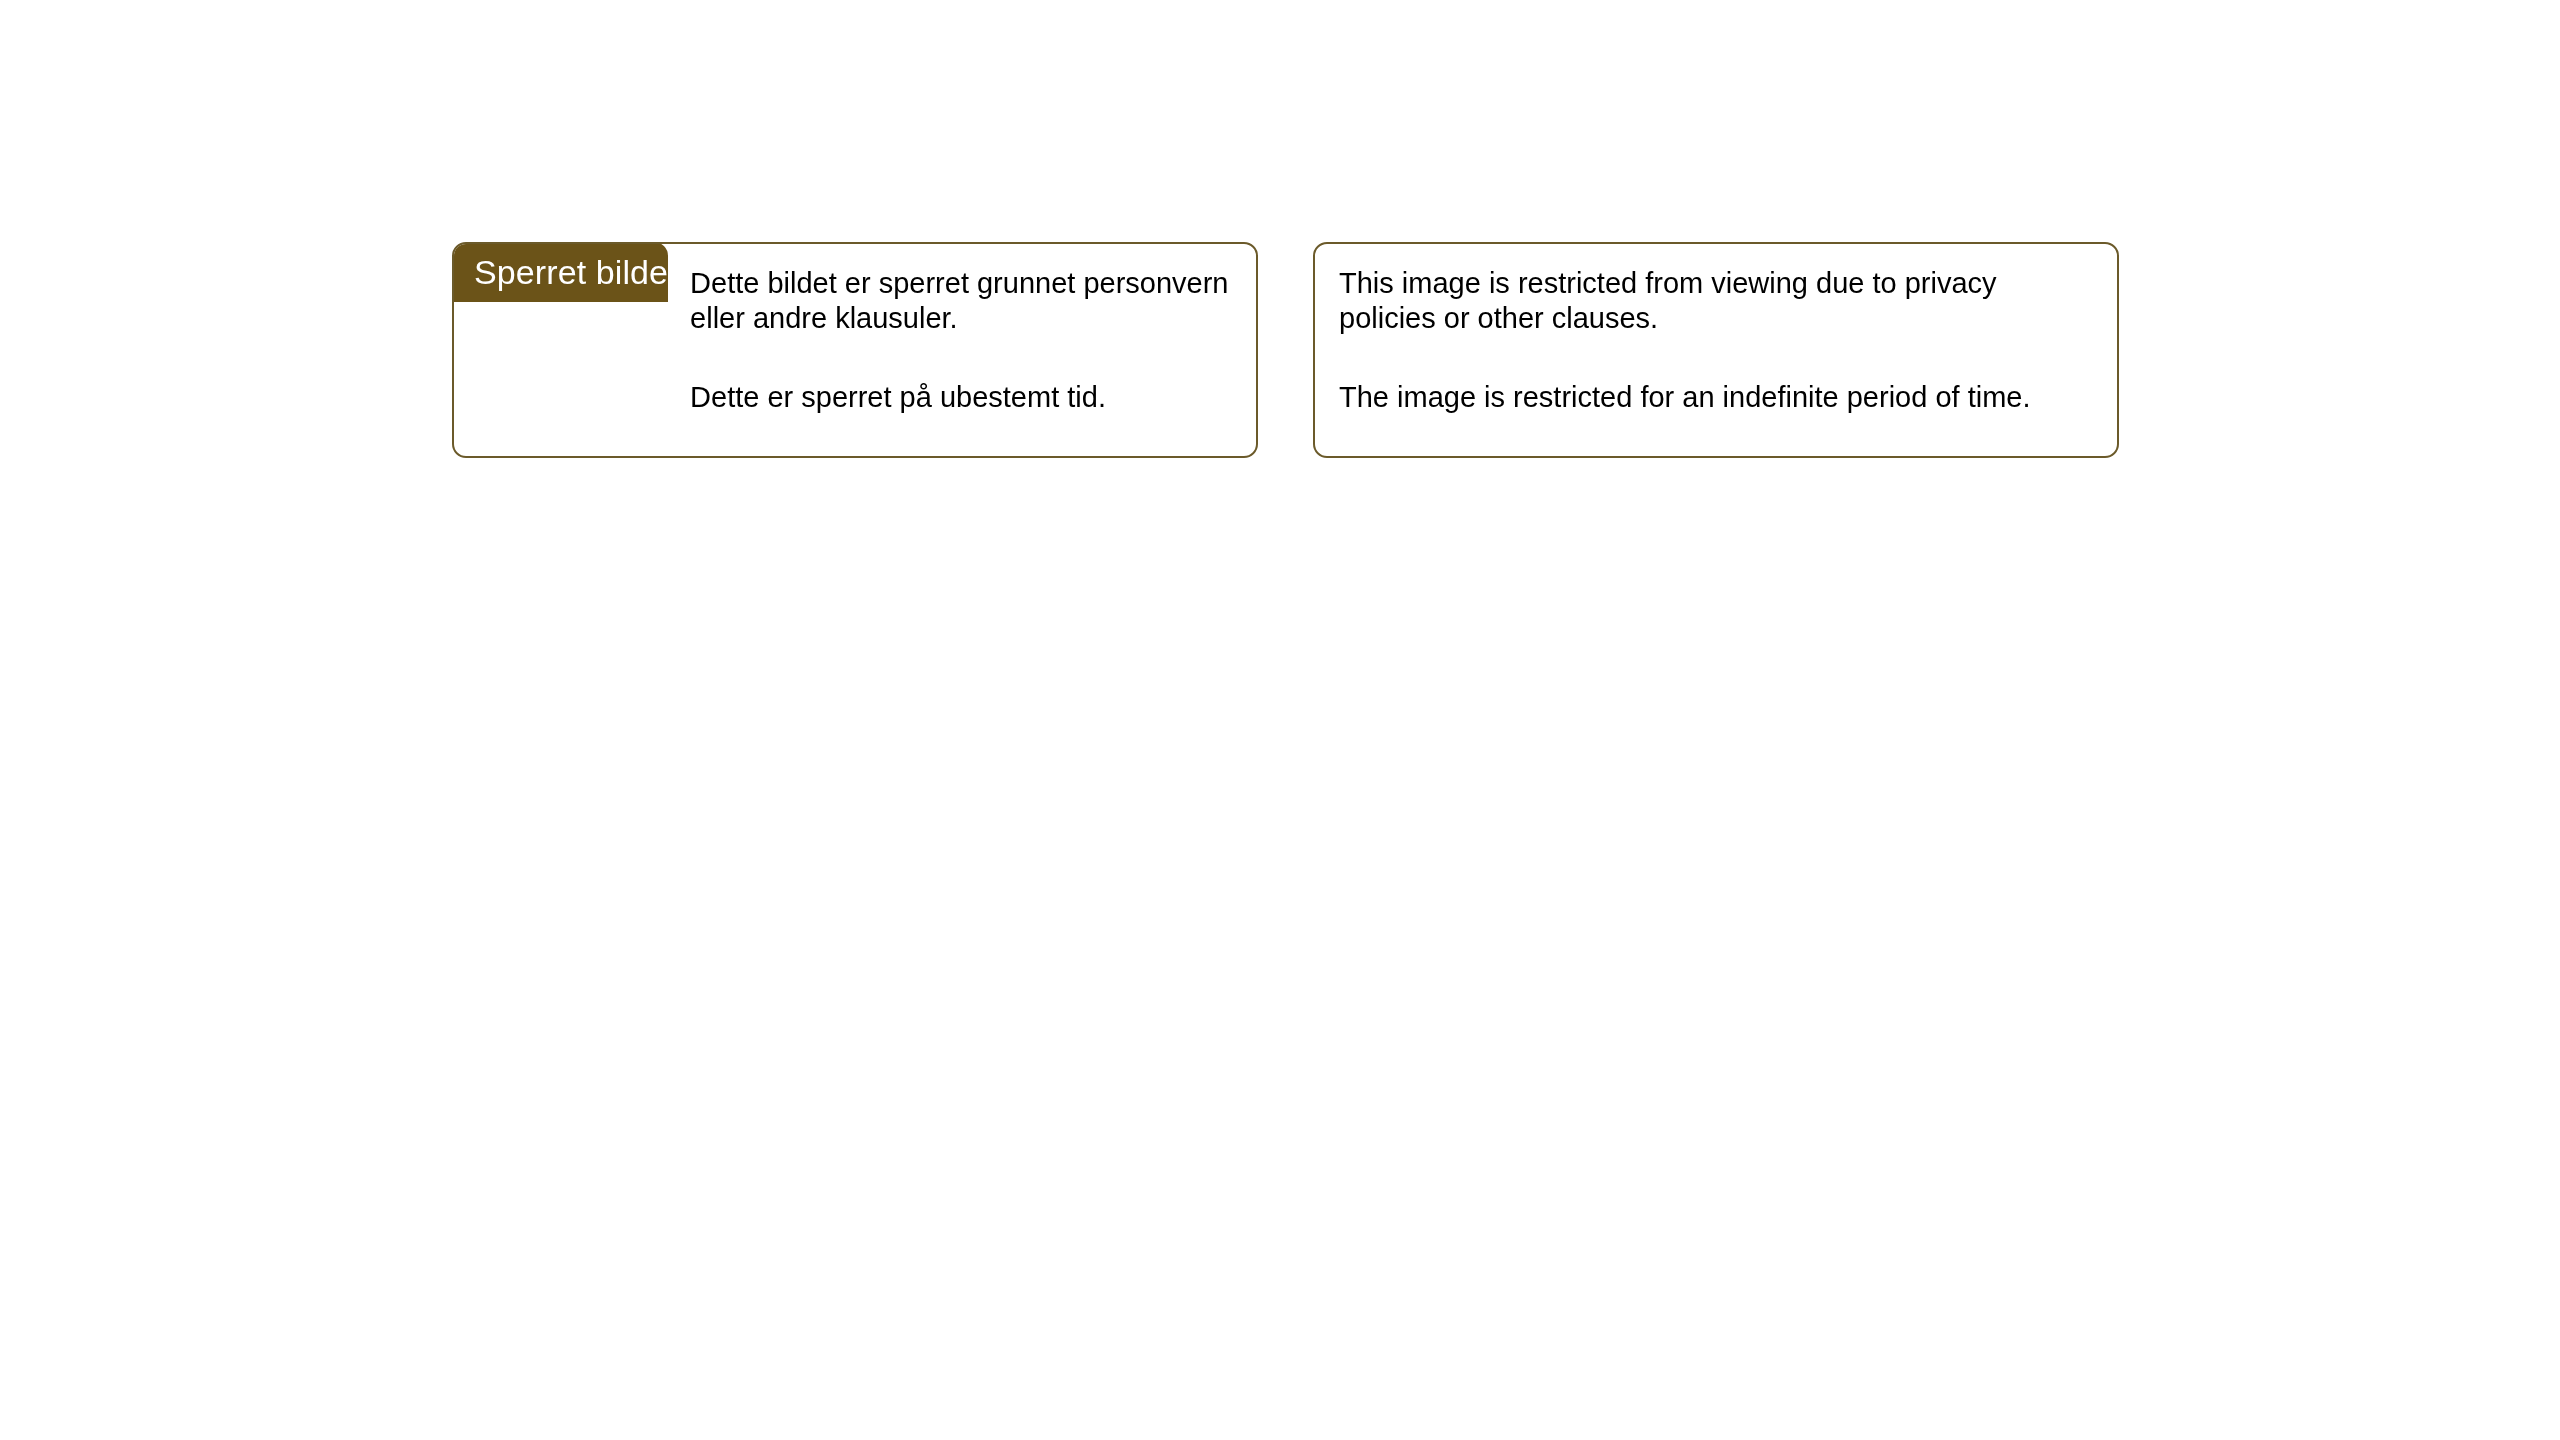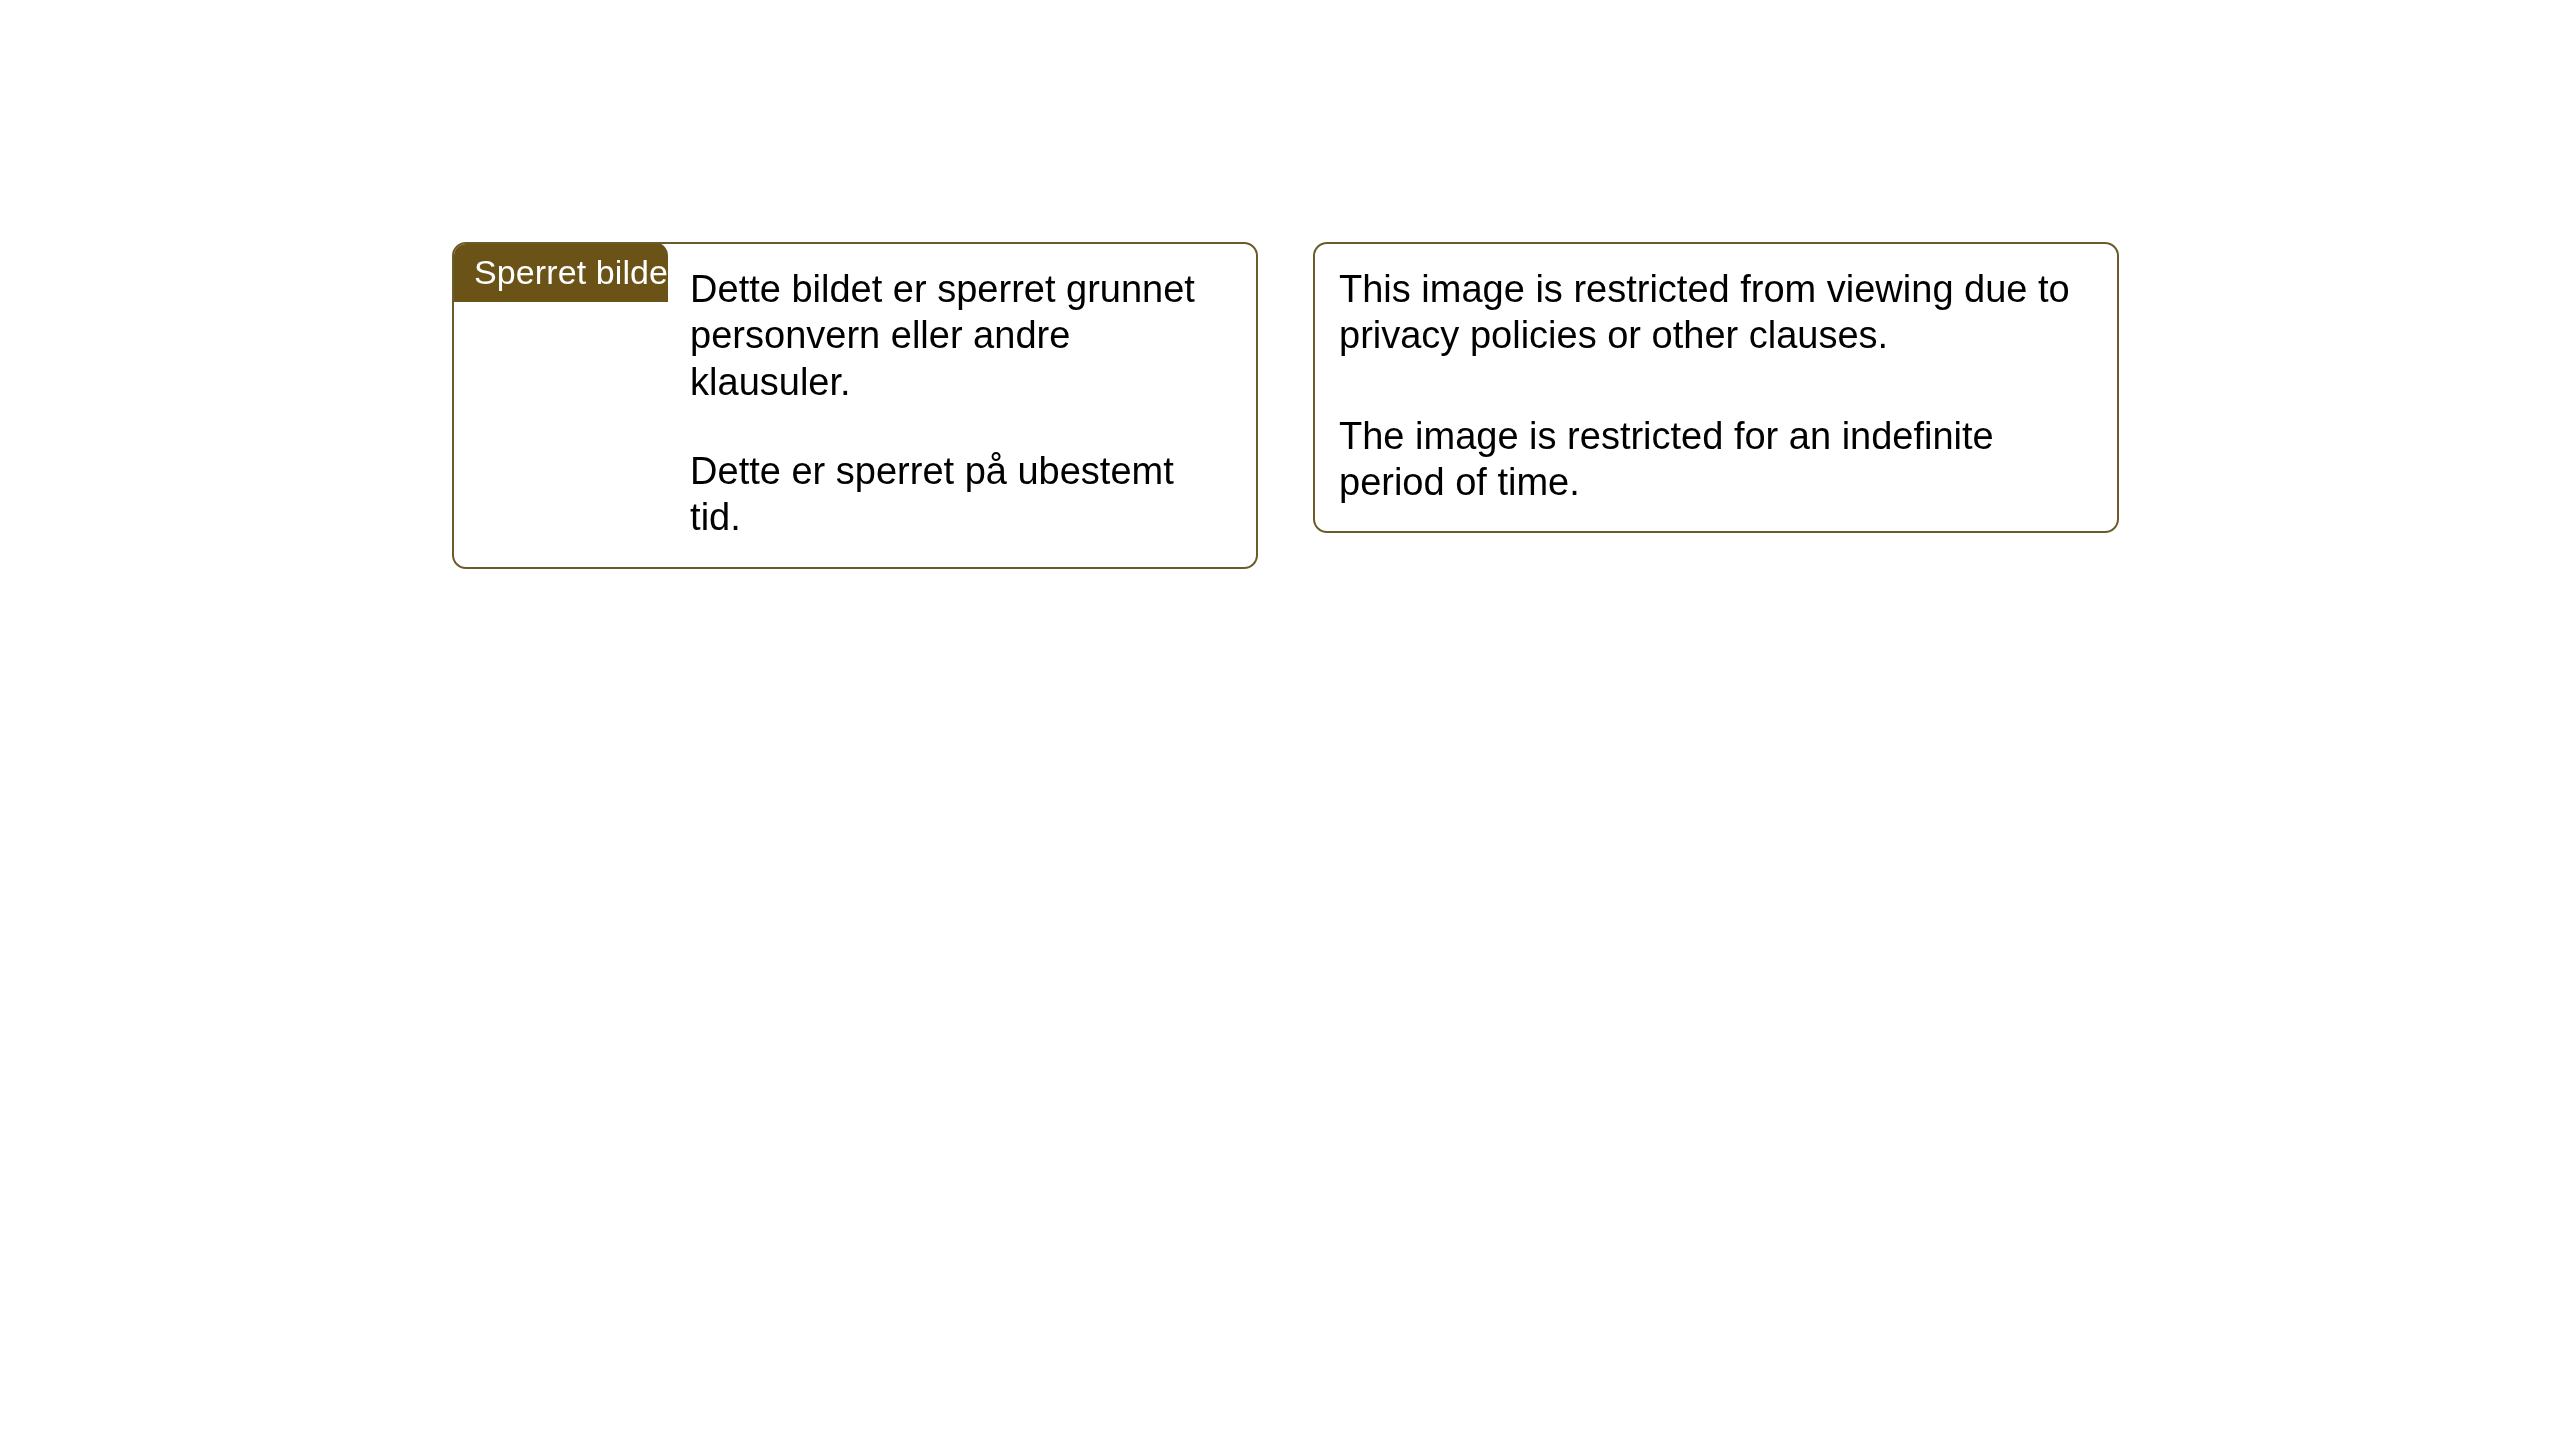--- a/index.html
+++ b/index.html
@@ -67,33 +67,33 @@
 
   .card-body {
     box-sizing: border-box;
     padding: 22px 24px 26px 24px;
     min-height: 212px;
     color: #000000;
   }
 
   .card-body p {
     margin: 0;
-    font-size: 38px;
+    font-size: 29px;
     line-height: 1.22;
     color: #000000;
     font-weight: 400;
   }
 
   .card-body p.spaced {
     margin-top: 43px;
   }
 
   
   .card--en .card-body p.spaced {
-    margin-top: 54px;
+    margin-top: 43px;
   }
 </style>
 </head>
 <body>
 
 <div class="page">
 
   <div class="card-row">
 
     <div class="card card--no">

